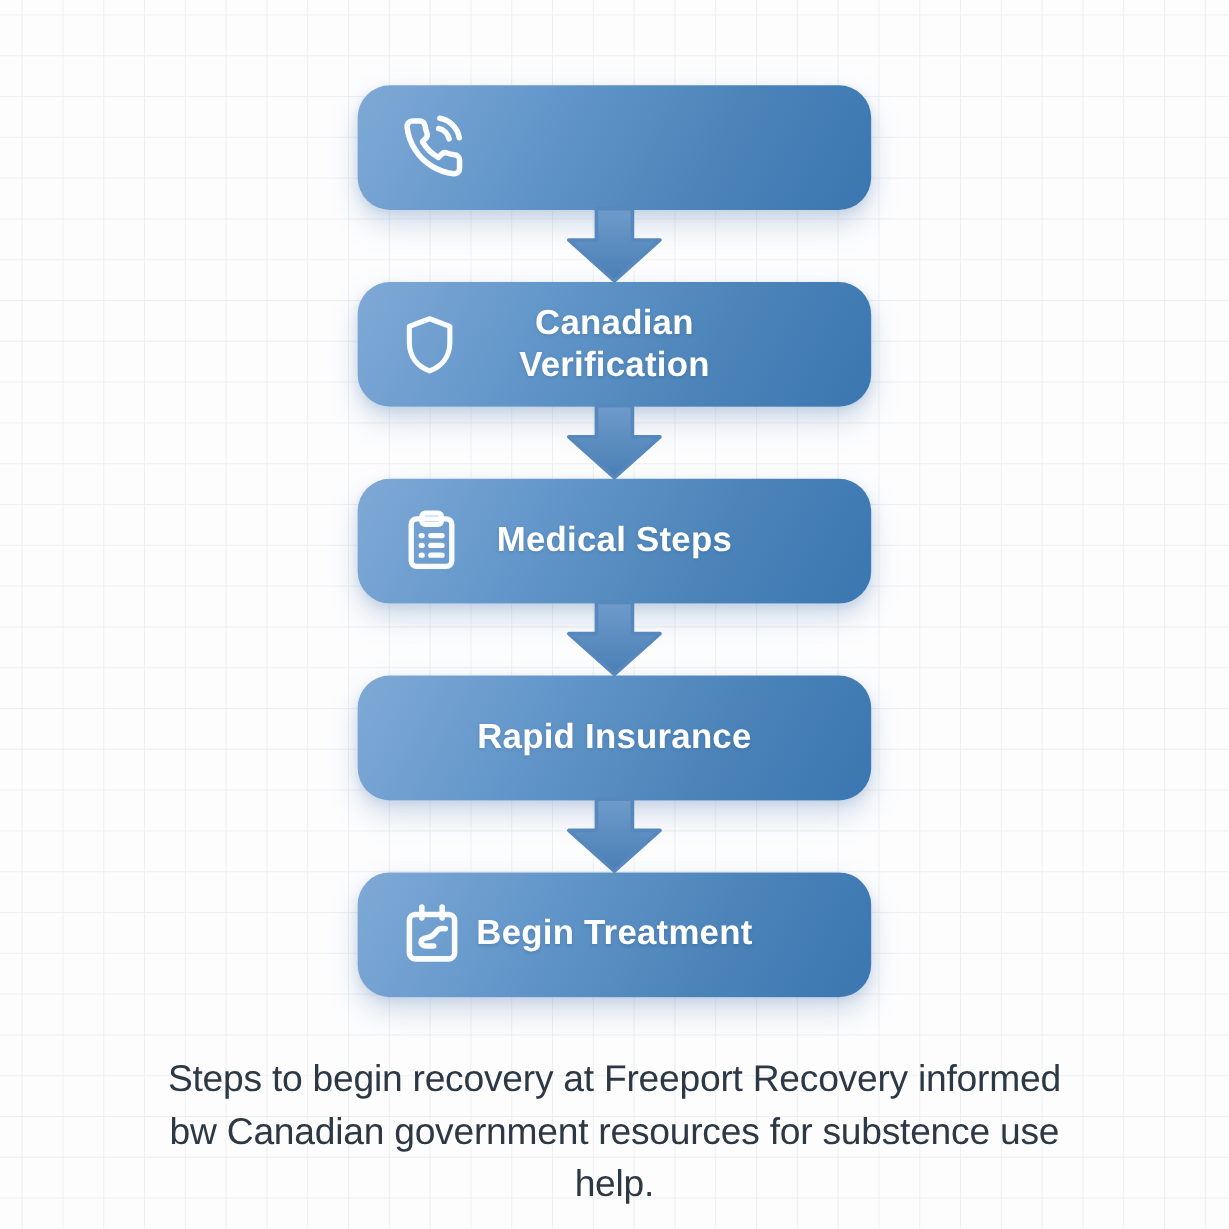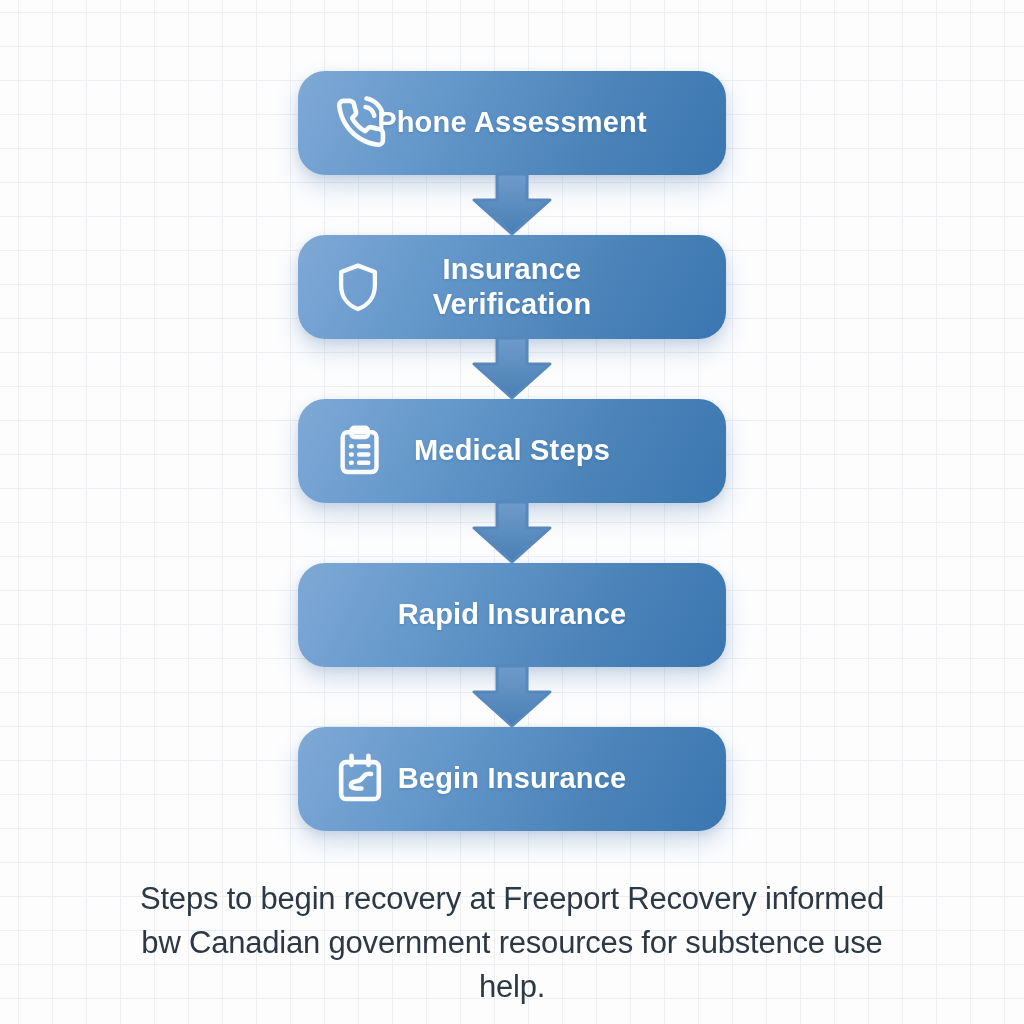--- a/index.html
+++ b/index.html
@@ -71,34 +71,33 @@
   <div class="flow">
 
     <div class="step">
       <span class="icon">
         <svg width="58" height="58" viewBox="0 0 24 24">
           <path d="M21.5 16.6v2.6a1.8 1.8 0 0 1-2 1.8 18 18 0 0 1-7.85-2.8 17.7 17.7 0 0 1-5.45-5.45A18 18 0 0 1 3.4 4.85a1.8 1.8 0 0 1 1.8-2h2.6a1.8 1.8 0 0 1 1.8 1.55c.11.86.33 1.7.63 2.52a1.8 1.8 0 0 1-.4 1.9L8.7 9.95a14.6 14.6 0 0 0 5.45 5.45l1.13-1.13a1.8 1.8 0 0 1 1.9-.4c.82.3 1.66.52 2.52.63a1.8 1.8 0 0 1 1.8 1.8z"></path>
           <path d="M14.3 5.4a4.6 4.6 0 0 1 3.6 3.6"></path>
           <path d="M14.7 1.9a8.2 8.2 0 0 1 6.7 6.7"></path>
         </svg>
       </span>
-      <span class="label">Phone Assessment</span>
     </div>
 
     <svg class="arrow" width="88" height="66" viewBox="0 0 88 66">
       <path d="M29 2 L59 2 L59 28 L82 28 L44 62 L6 28 L29 28 Z" fill="url(#agrad)" stroke="#5688bd" stroke-width="3" stroke-linejoin="round"></path>
     </svg>
 
     <div class="step">
       <span class="icon">
         <svg width="54" height="60" viewBox="0 0 24 24">
           <path d="M12 2.5 L19.5 5.3 V11.2 C19.5 16.6 16.4 20.2 12 21.8 C7.6 20.2 4.5 16.6 4.5 11.2 V5.3 Z"></path>
         </svg>
       </span>
-      <span class="label narrow">Insurance Verification</span>
+      <span class="label narrow">Canadian Verification</span>
     </div>
 
     <svg class="arrow" width="88" height="66" viewBox="0 0 88 66">
       <path d="M29 2 L59 2 L59 28 L82 28 L44 62 L6 28 L29 28 Z" fill="url(#agrad)" stroke="#5688bd" stroke-width="3" stroke-linejoin="round"></path>
     </svg>
 
     <div class="step">
       <span class="icon">
         <svg width="56" height="60" viewBox="0 0 24 24">
           <rect x="5" y="4" width="14.5" height="17" rx="2"></rect>
@@ -128,19 +127,19 @@
 
     <div class="step">
       <span class="icon">
         <svg width="58" height="58" viewBox="0 0 24 24">
           <rect x="4.2" y="5" width="15.6" height="15.3" rx="2"></rect>
           <line x1="8.5" y1="2.4" x2="8.5" y2="6.2"></line>
           <line x1="15.5" y1="2.4" x2="15.5" y2="6.2"></line>
           <path d="M16.6 9.9 C12.6 9.3 14.1 12.4 10.6 12.9 C7.3 13.3 7.6 15.9 10.4 15.9 L12.6 15.9"></path>
         </svg>
       </span>
-      <span class="label">Begin Insurance</span>
+      <span class="label">Begin Treatment</span>
     </div>
 
     <p class="caption">Steps to begin recovery at Freeport Recovery informed bw Canadian government resources for substence use help.</p>
   </div>
 
 </div>
 
 </body></html>

